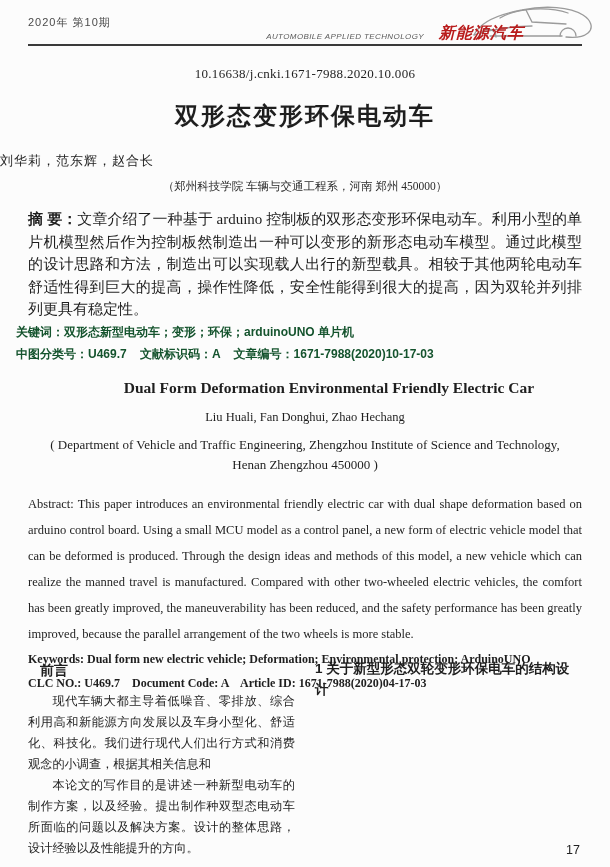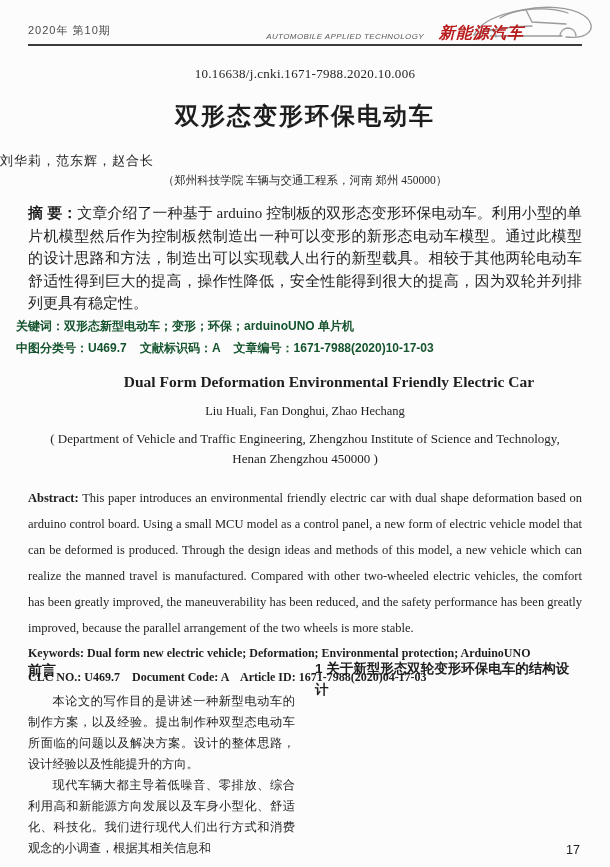--- a/index.html
+++ b/index.html
@@ -15,21 +15,21 @@
   }
   
   .header{
     position:relative;
     margin:0 28px;
     padding-top:24px;
     border-bottom:2px solid #3a3a3a;
     height:20px;
   }
   .issue{
-    position:absolute;left:0;bottom:6px;
+    position:absolute;left:0;bottom:14px;
     font-family:"Liberation Sans","DejaVu Sans",sans-serif;
     font-size:11px;color:#4a4a4a;letter-spacing:1px;
   }
   .journal-en{
     position:absolute;right:158px;bottom:3px;
     font-family:"Liberation Sans","DejaVu Sans",sans-serif;
     font-style:italic;font-size:8px;color:#5a5a5a;letter-spacing:.4px;
     white-space:nowrap;
   }
   .logo-zh{
@@ -42,54 +42,54 @@
     position:absolute;right:-14px;bottom:-6px;
   }
   
   .doi{margin-top:20px;text-align:center;font-size:13px;letter-spacing:.3px;}
   .title-zh{
     margin-top:18px;text-align:center;
     font-size:24px;font-weight:bold;letter-spacing:2px;
     font-family:"Liberation Sans","DejaVu Sans",sans-serif;
   }
   .authors-zh{margin-top:20px;text-align:left;font-size:13px;letter-spacing:1px;}
-  .affil-zh{margin-top:3px;text-align:center;font-size:11.5px;color:#2a2a2a;}
+  .affil-zh{margin-top:9px;text-align:center;font-size:11.5px;color:#2a2a2a;}
   .abstract-zh{
     margin:14px 28px 0;
     font-size:15px;line-height:22.5px;text-align:justify;
   }
   .abstract-zh .lbl{font-family:"Liberation Sans","DejaVu Sans",sans-serif;font-weight:bold;}
   .kw-zh,.clc-zh{
     margin:0 16px;
     font-family:"Liberation Sans","DejaVu Sans",sans-serif;
     font-weight:bold;font-size:12px;line-height:22px;color:#14532d;
     white-space:pre-wrap;
   }
   .title-en{margin-top:14px;text-align:center;font-size:15.5px;font-weight:bold;margin-left:48px;}
   .authors-en{margin-top:13px;text-align:center;font-size:12.5px;}
   .affil-en{margin-top:10px;text-align:center;font-size:13px;line-height:20px;}
   .abstract-en{
     margin:16px 28px 0;
     font-size:12.5px;line-height:26px;text-align:justify;
   }
-  .abstract-en .lbl{font-weight:bold;margin-top:45px;}
+  .abstract-en .lbl{font-weight:normal;margin-top:45px;}
   .kw-en,.clc-en{
     margin:0 28px;font-size:12px;font-weight:bold;line-height:24px;
     white-space:pre-wrap;
   }
   
   .columns{
     position:absolute;left:28px;right:28px;top:646px;bottom:0;
     display:flex;gap:20px;
     font-size:12.2px;line-height:21px;text-align:justify;
   }
   .col{width:267px;display:flex;flex-direction:column;}
   .h-intro{
     font-family:"Liberation Sans","DejaVu Sans",sans-serif;
-    font-weight:bold;font-size:14px;margin:14px 0 10px;text-align:left;
+    font-weight:bold;font-size:14px;margin:14px 12px 10px;text-align:left;
   }
   .para{ text-indent:2em;margin:0;}
   .para.noindent{text-indent:0;}
   .h-sec1{
     font-family:"Liberation Sans","DejaVu Sans",sans-serif;
     font-weight:bold;font-size:13.5px;margin:12px 0 8px;text-align:left;
   }
   .page-num{
     position:absolute;right:30px;bottom:10px;
     font-family:"Liberation Sans","DejaVu Sans",sans-serif;
@@ -138,22 +138,22 @@
   </div>
 
   <p class="abstract-en"><span class="lbl">Abstract:</span><span> This paper introduces an environmental friendly electric car with dual shape deformation based on arduino control board. Using a small MCU model as a control panel, a new form of electric vehicle model that can be deformed is produced. Through the design ideas and methods of this model, a new vehicle which can realize the manned travel is manufactured. Compared with other two-wheeled electric vehicles, the comfort has been greatly improved, the maneuverability has been reduced, and the safety performance has been greatly improved, because the parallel arrangement of the two wheels is more stable.</span></p>
 
   <div class="kw-en">Keywords: Dual form new electric vehicle; Deformation; Environmental protection; ArduinoUNO</div>
   <div class="clc-en">CLC NO.: U469.7    Document Code: A    Article ID: 1671-7988(2020)04-17-03</div>
 
   <div class="columns">
     <div class="col">
       <div class="h-intro">前言</div>
+      <p class="para">现代车辆大都主导着低噪音、零排放、综合利用高和新能源方向发展以及车身小型化、舒适化、科技化。我们进行现代人们出行方式和消费观念的小调查，根据其相关信息和</p>
       <p class="para">本论文的写作目的是讲述一种新型电动车的制作方案，以及经验。提出制作种双型态电动车所面临的问题以及解决方案。设计的整体思路，设计经验以及性能提升的方向。</p>
-      <p class="para">现代车辆大都主导着低噪音、零排放、综合利用高和新能源方向发展以及车身小型化、舒适化、科技化。我们进行现代人们出行方式和消费观念的小调查，根据其相关信息和</p>
 
     </div>
     <div class="col">
       <div class="h-sec1">1 关于新型形态双轮变形环保电车的结构设计</div>
 
     </div>
   </div>
 
   <div class="page-num">17</div>
 </div>

